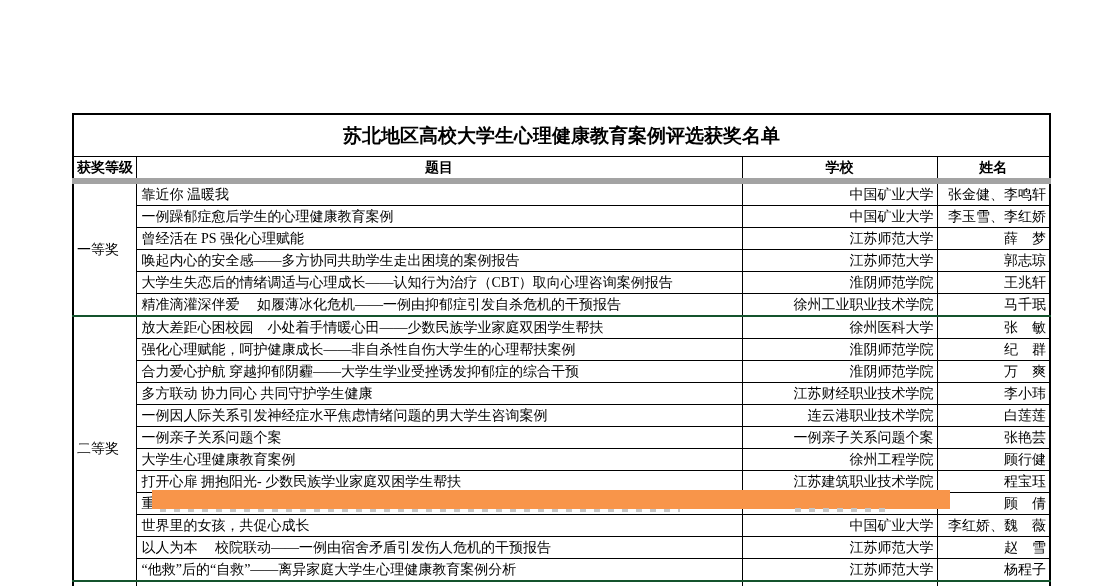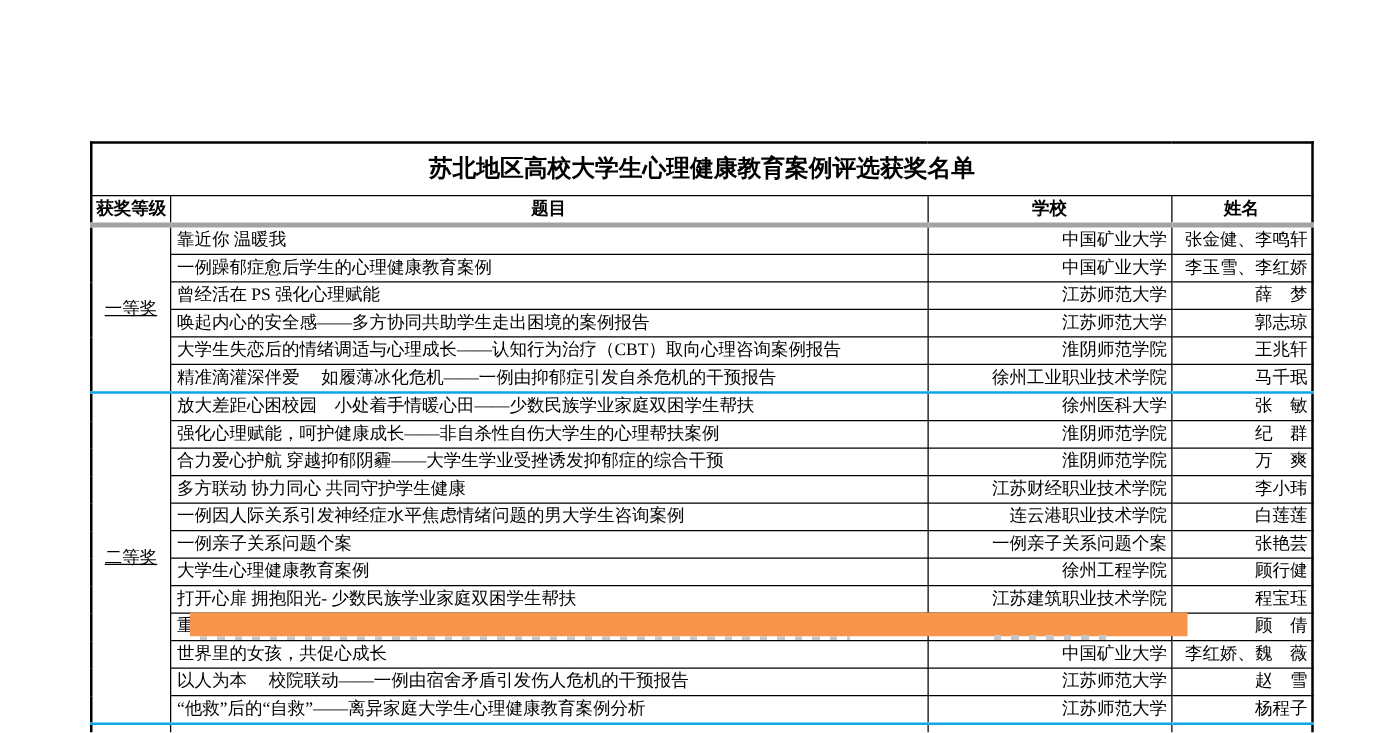--- a/index.html
+++ b/index.html
@@ -4,25 +4,25 @@
 <style>
   html,body{margin:0;padding:0;background:#ffffff;}
   .page{position:relative;width:1117px;height:586px;background:#ffffff;overflow:hidden;
         font-family:"Liberation Serif","DejaVu Serif",serif;color:#000;}
   table.awards{position:absolute;left:72px;top:113px;width:977px;
         border-collapse:collapse;table-layout:fixed;border:2px solid #000;
         font-size:14px;}
   td{border:1px solid #000;padding:0 3px;height:21px;line-height:21px;
      overflow:hidden;white-space:nowrap;vertical-align:middle;}
   .title-cell{height:41px;line-height:41px;text-align:center;font-weight:bold;font-size:19px;}
-  .header-row td{font-weight:bold;text-align:center;border-bottom:4px solid #a3a3a3;}
-  .level-cell{text-align:center;text-decoration:underline;}
+  .header-row td{font-weight:bold;text-align:center;border-bottom:6px solid #a3a3a3;}
+  .level-cell{}
   .topic-cell{text-align:left;padding-left:5px;}
   .school-cell,.name-cell{text-align:right;}
-  .section-top{border-top:2px solid #0ea5e9;}
+  .section-top{border-top:2px solid #14532d;}
   .partial-row td{height:30px;}
   .redaction-bar{position:absolute;left:152px;top:490px;width:798px;height:19px;
      background:#F8954A;}
   .remnant{position:absolute;height:3px;background:repeating-linear-gradient(
      90deg,#c6c6c6 0 6px,transparent 6px 14px);}
   .remnant-a{left:160px;top:509px;width:520px;}
   .remnant-b{left:795px;top:508px;width:90px;height:4px;}
 </style>
 </head>
 <body>

